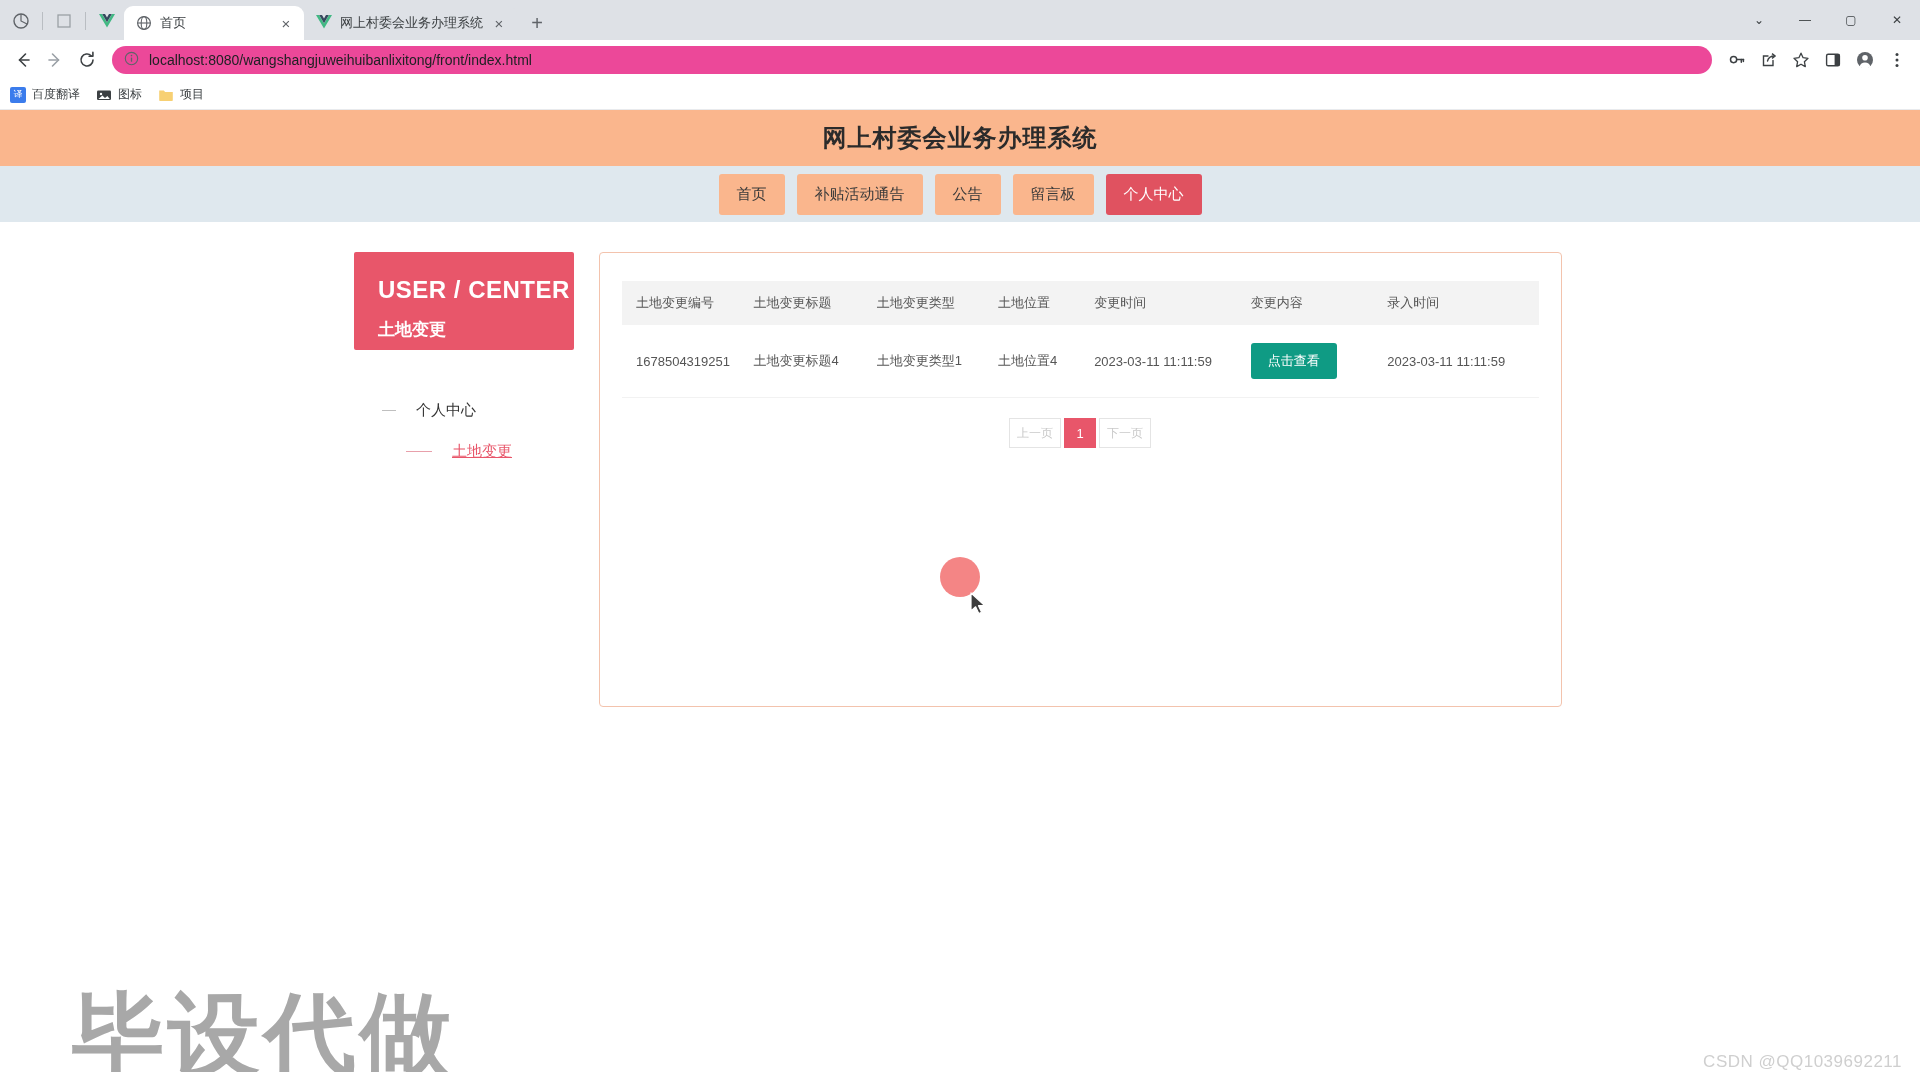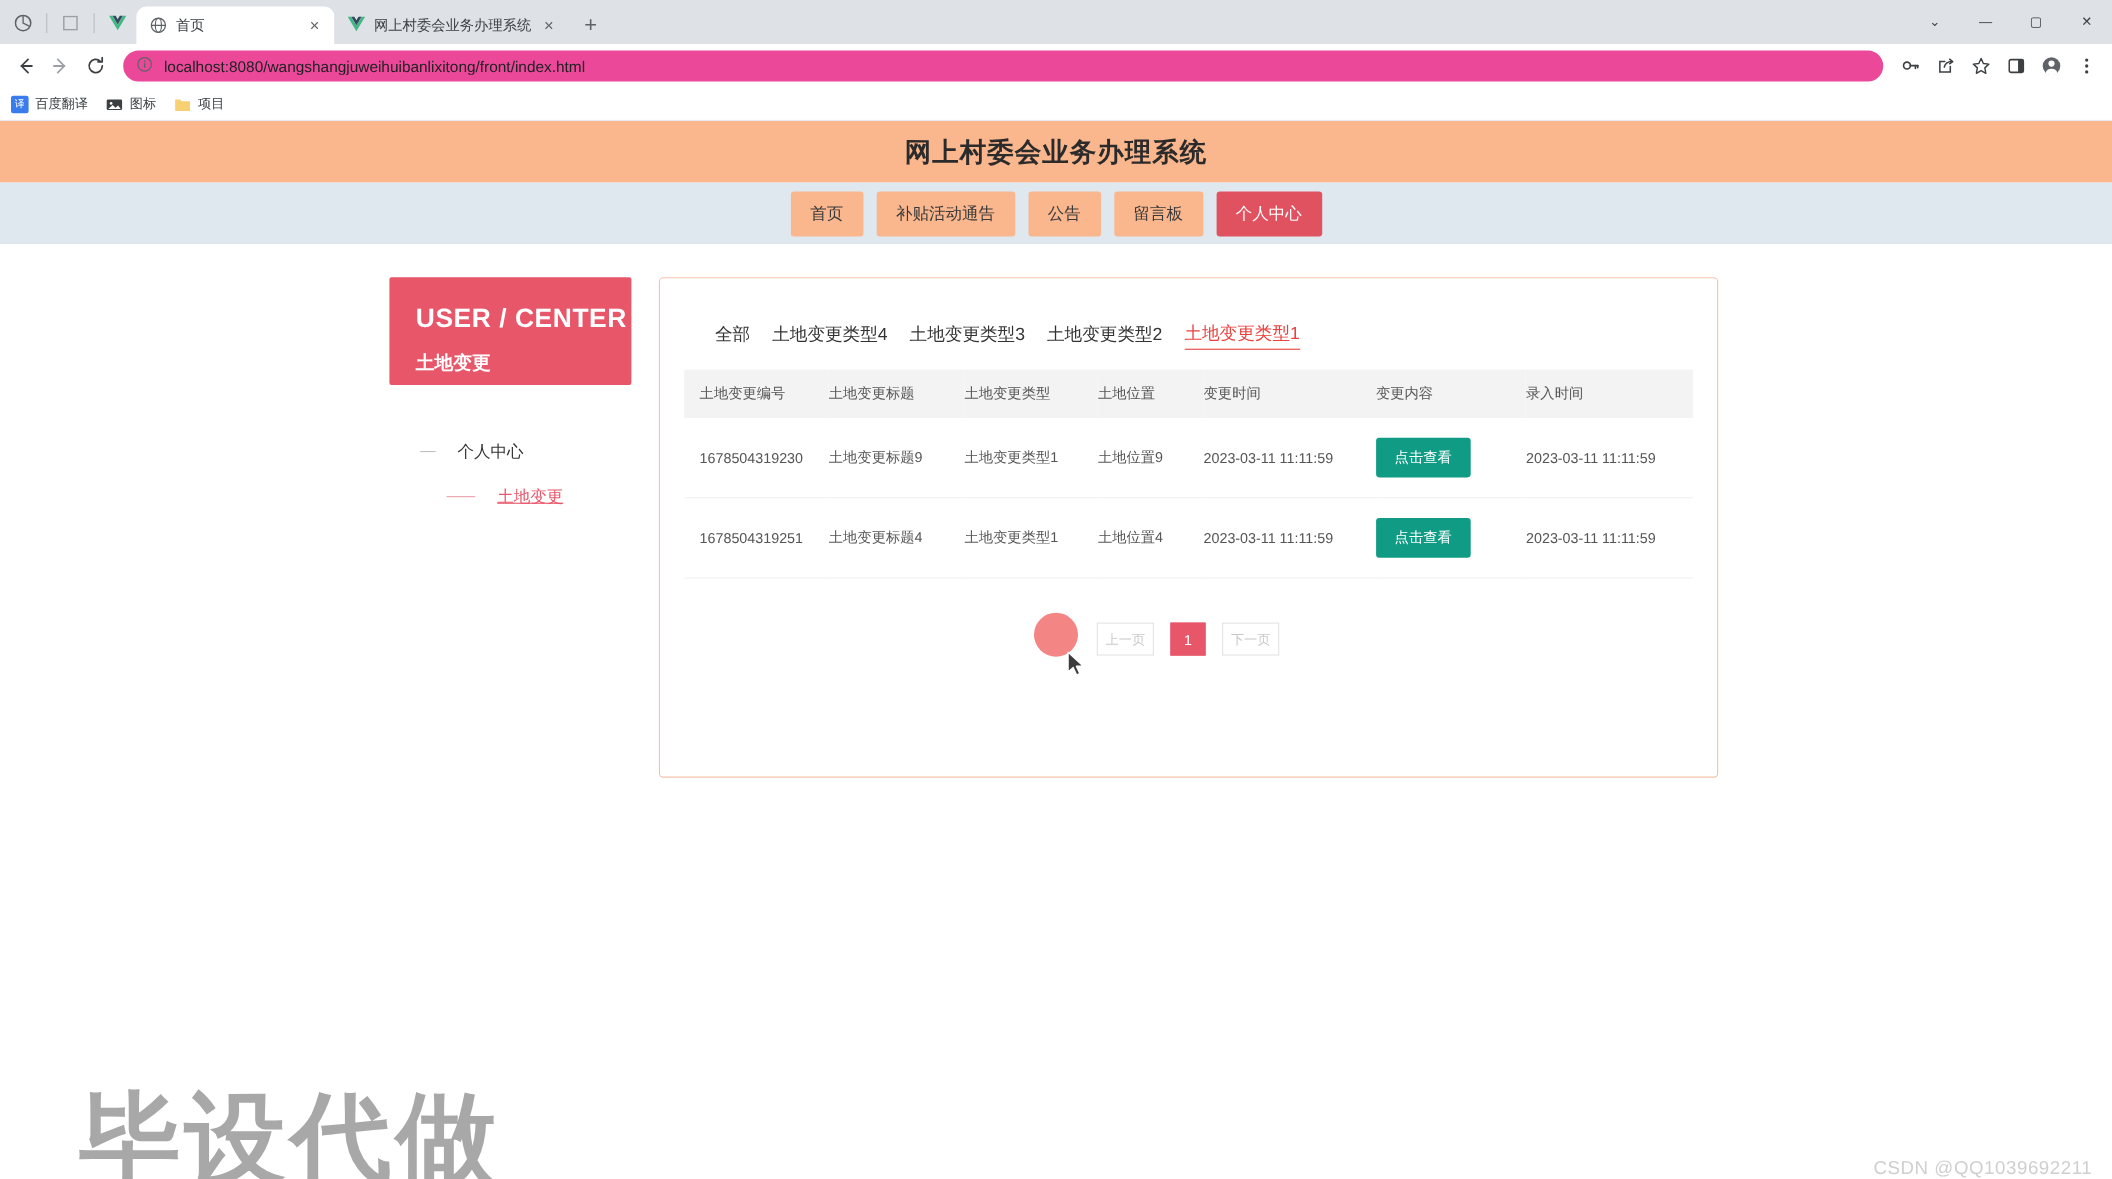--- a/index.html
+++ b/index.html
@@ -150,21 +150,21 @@
   .col-loc { width: 95px; }
   .col-time { width: 155px; }
   .col-content { width: 135px; }
   .col-entry { width: 150px; }
 
   .view-btn {
     display: inline-block; background: #0f9b84; color: #fff; font-size: 13px;
     padding: 9px 17px; border-radius: 3px; white-space: nowrap;
   }
 
-  .pager { display: flex; justify-content: center; gap: 16px; margin-top: 40px; }
+  .pager { display: flex; justify-content: center; gap: 4px; margin-top: 20px; }
   .pg {
     min-width: 52px; height: 30px; border: 1px solid #e4e4e4;
     display: flex; align-items: center; justify-content: center;
     font-size: 12px; color: #c9c9c9; background: #fff; margin-left: -1px;
   }
   .pg.num { min-width: 32px; background: #e8566a; color: #fff; border-color: #e8566a; font-size: 13px; }
 
   .cursor-dot {
     position: absolute; left: 960px; top: 355px; width: 40px; height: 40px;
     border-radius: 50%; background: rgba(240,86,86,.72);
@@ -377,53 +377,35 @@
             </div>
             <div class="menu-item active">
               <span class="menu-dash"></span>
               <span class="menu-label">土地变更</span>
             </div>
           </div>
         </div>
 
         <div class="panel">
 
-          <div class="filters">
-            <div class="filter">全部</div>
-            <div class="filter">土地变更类型4</div>
-            <div class="filter">土地变更类型3</div>
-            <div class="filter">土地变更类型2</div>
-            <div class="filter active">土地变更类型1</div>
-          </div>
 
           <table class="data">
             <thead>
               <tr>
                 <th class="col-no">土地变更编号</th>
                 <th class="col-title">土地变更标题</th>
                 <th class="col-type">土地变更类型</th>
                 <th class="col-loc">土地位置</th>
                 <th class="col-time">变更时间</th>
                 <th class="col-content">变更内容</th>
                 <th class="col-entry">录入时间</th>
               </tr>
             </thead>
             <tbody>
               <tr>
-                <td>1678504319230</td>
-                <td>土地变更标题9</td>
-                <td>土地变更类型1</td>
-                <td>土地位置9</td>
-                <td>2023-03-11 11:11:59</td>
-                <td>
-                  <span class="view-btn">点击查看</span>
-                </td>
-                <td>2023-03-11 11:11:59</td>
-              </tr>
-              <tr>
                 <td>1678504319251</td>
                 <td>土地变更标题4</td>
                 <td>土地变更类型1</td>
                 <td>土地位置4</td>
                 <td>2023-03-11 11:11:59</td>
                 <td>
                   <span class="view-btn">点击查看</span>
                 </td>
                 <td>2023-03-11 11:11:59</td>
               </tr>

